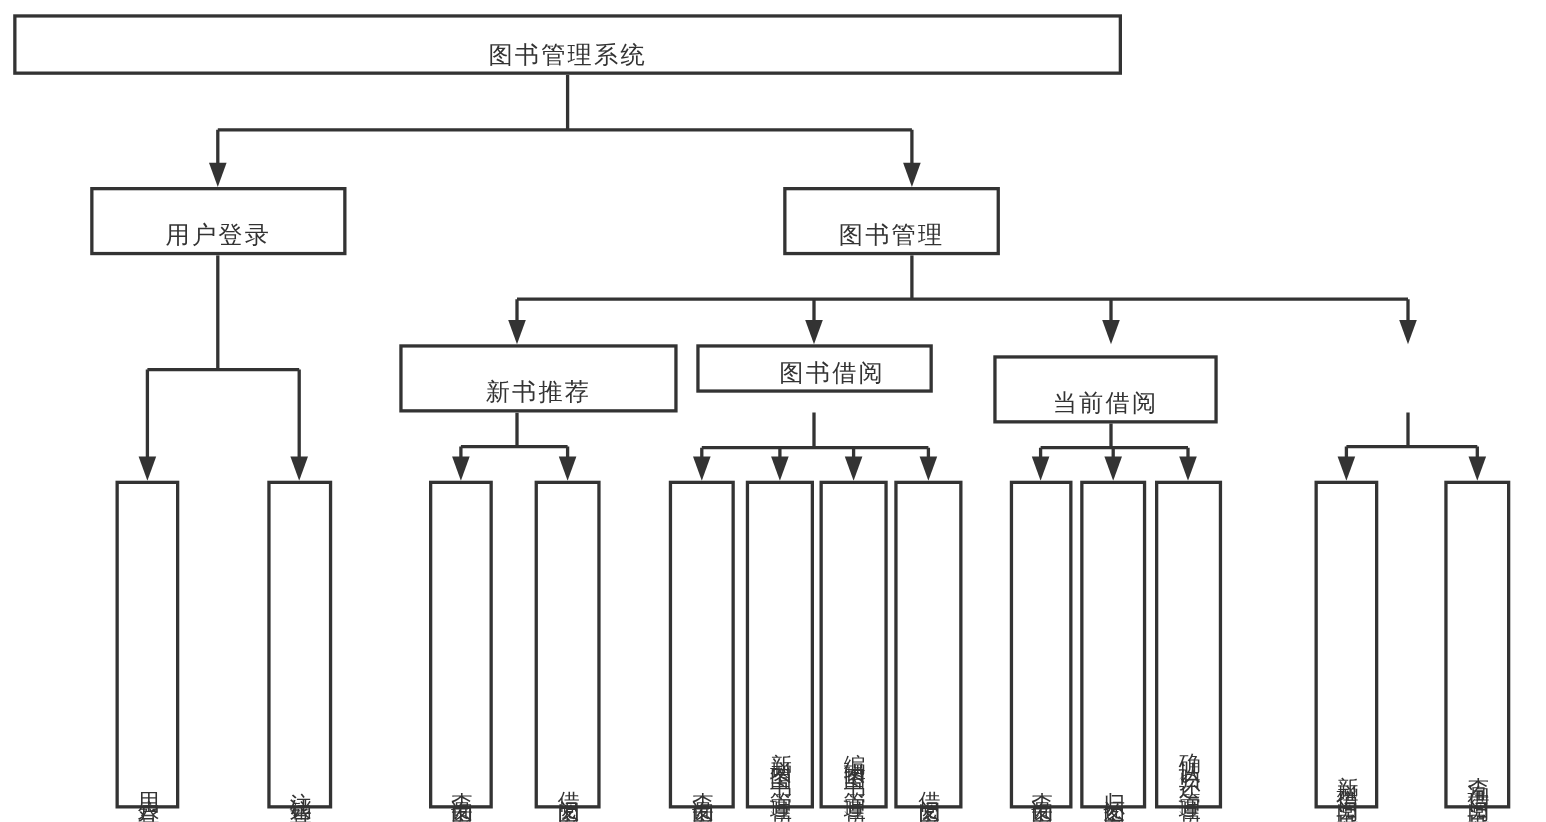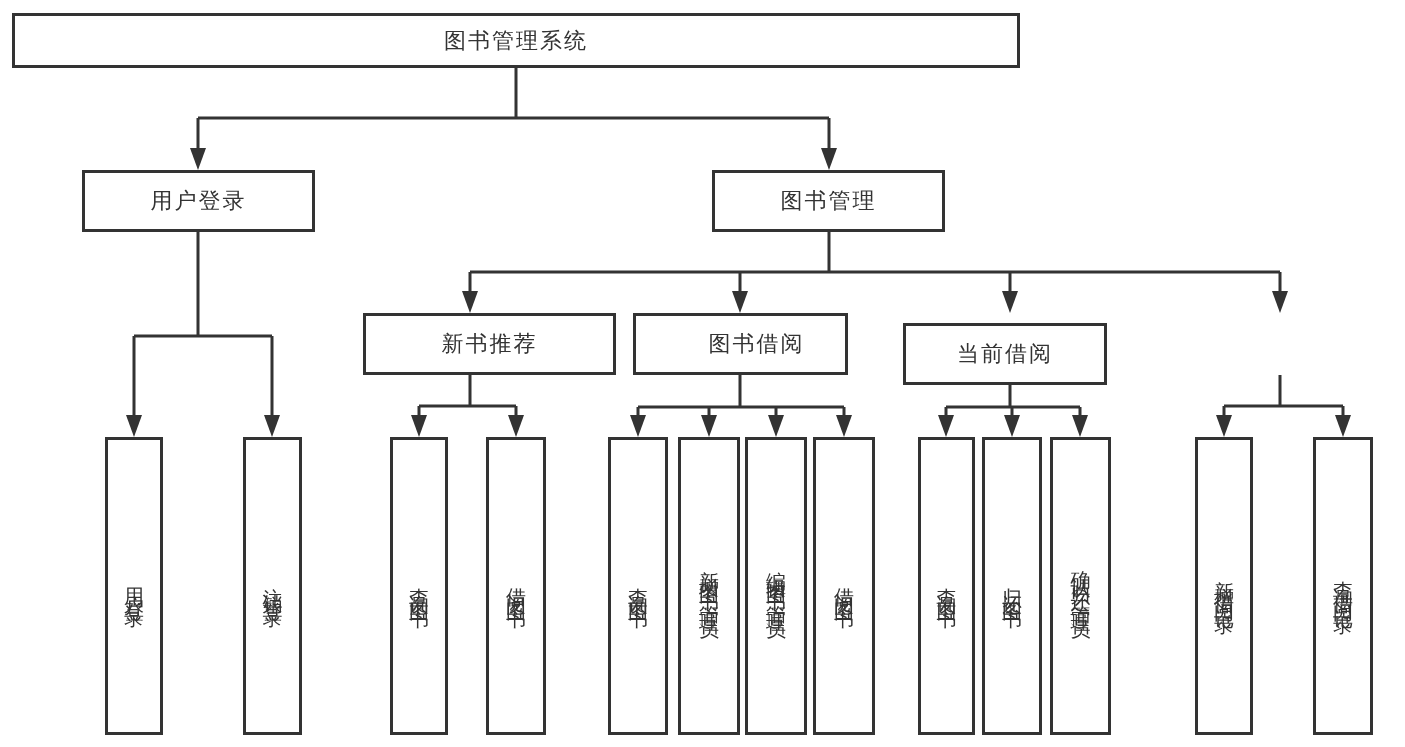--- a/index.html
+++ b/index.html
@@ -8,42 +8,42 @@
 
   .stage { position: relative; width: 1405px; height: 747px; background: #ffffff; }
 
   .wires { position: absolute; left: 0; top: 0; width: 1405px; height: 747px; z-index: 1; }
 
   .box {
     position: absolute;
     border: 3px solid #333333;
     background: #ffffff;
     display: flex;
-    align-items: center;
+    align-items: flex-end;
     justify-content: center;
     z-index: 2;
     color: #333333;
   }
   .hbox { font-size: 22px; letter-spacing: 2px; }
   .vleaf span {
     writing-mode: vertical-rl;
     text-orientation: mixed;
     font-size: 20px;
     letter-spacing: 7px;
     line-height: 1.15;
   }
 
   
   .n-root  { left: 12px;  top: 13px;  width: 1008px; height: 55px; }
   
   .n-login { left: 82px;  top: 170px; width: 233px; height: 62px; }
-  .n-mgmt  { left: 712px; top: 170px; width: 233px; height: 62px; }
+  .n-mgmt  { left: 712px; top: 170px; width: 197px; height: 62px; }
   
   .n-m0 { left: 363px;  top: 313px; width: 253px; height: 62px; }
-  .n-m1 { left: 633px;  top: 313px; width: 215px; height: 62px; padding-left: 32px; }
+  .n-m1 { left: 633px;  top: 313px; width: 215px; height: 44px; padding-left: 32px; }
   .n-m2 { left: 903px;  top: 323px; width: 204px; height: 62px; }
   .n-m3 { left: 1173px; top: 313px; width: 215px; height: 62px; }
   
   .lf { top: 437px; height: 298px; }
   .l-g1a { left: 105px;  width: 58px; }
   .l-g1b { left: 243px;  width: 59px; }
   .l-g2a { left: 390px;  width: 58px; }
   .l-g2b { left: 486px;  width: 60px; }
   .l-g3a { left: 608px;  width: 60px; }
   .l-g3b { left: 678px;  width: 62px; }

